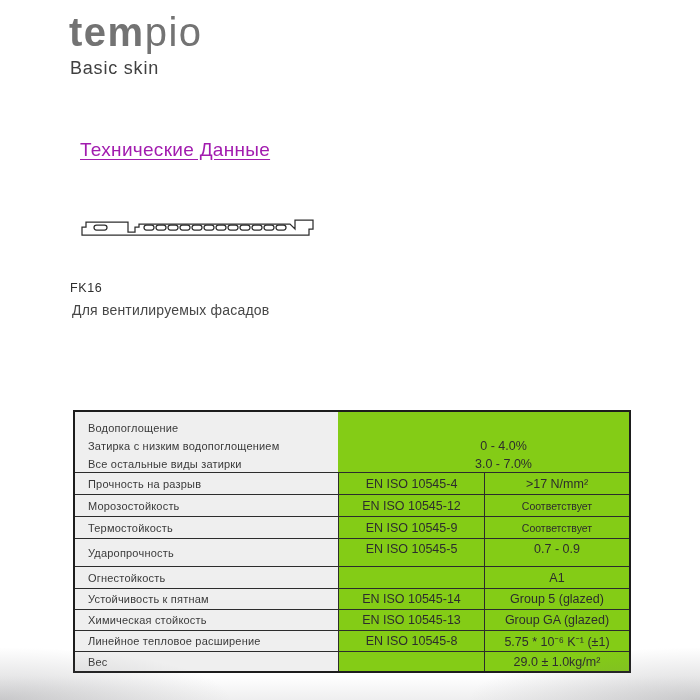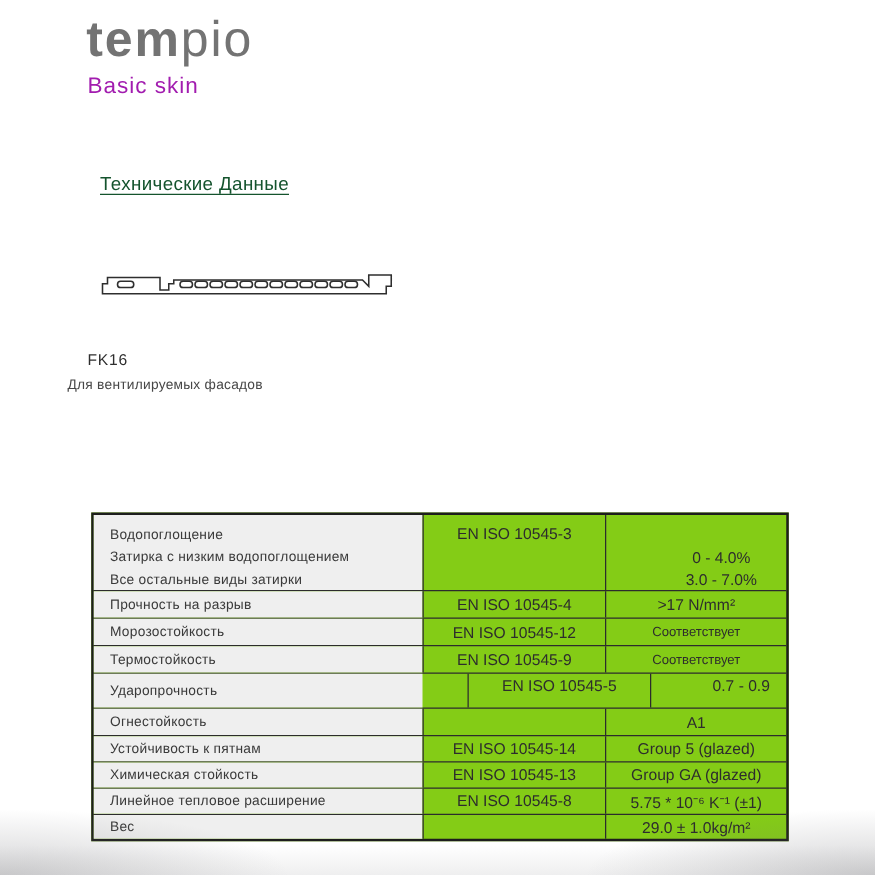--- a/index.html
+++ b/index.html
@@ -4,43 +4,43 @@
 <style>
   html,body{margin:0;padding:0;background:#ffffff;}
   #page{
     position:relative;width:700px;height:700px;background:#ffffff;overflow:hidden;
     font-family:"Liberation Sans", sans-serif;color:#222;
   }
   
   .logo{position:absolute;left:69px;top:10px;font-size:40px;letter-spacing:1.5px;color:#737373;line-height:1.1;}
   .logo .b{font-weight:700;}
   .logo .l{font-weight:400;}
-  .subtitle{position:absolute;left:70px;top:58px;font-size:18px;letter-spacing:0.8px;color:#a21caf;}
+  .subtitle{position:absolute;left:70px;top:58px;font-size:18px;letter-spacing:0.8px;color:#404040;}
   
-  .heading{position:absolute;left:80px;top:139px;font-size:15px;color:#14532d;
+  .heading{position:absolute;left:80px;top:139px;font-size:19px;color:#a21caf;
     text-decoration:underline;text-underline-offset:3px;letter-spacing:0.3px;}
   
   .drawing{position:absolute;left:76px;top:213px;width:240px;height:30px;}
   
   .code{position:absolute;left:70px;top:281px;font-size:12.5px;letter-spacing:0.6px;color:#2e2e2e;}
-  .desc{position:absolute;left:54px;top:302px;font-size:11px;letter-spacing:0.2px;color:#474747;}
+  .desc{position:absolute;left:72px;top:302px;font-size:14px;letter-spacing:0.2px;color:#474747;}
   
   .spec{position:absolute;left:73px;top:410px;width:554px;border:2px solid #1d1d1d;background:#84cc16;}
   .row{display:flex;border-top:1px solid #2c2c2c;}
   .row:first-child{border-top:none;}
   .c1{width:263px;background:#efefef;display:flex;align-items:center;
       padding-left:13px;box-sizing:border-box;font-size:11px;color:#3a3a3a;letter-spacing:0.2px;}
   .c2{width:147px;border-left:1px solid #2c2c2c;border-right:1px solid #2c2c2c;
       display:flex;align-items:center;justify-content:center;box-sizing:border-box;
       font-size:12.5px;color:#2d2d2d;}
   .c3{flex:1;display:flex;align-items:center;justify-content:center;box-sizing:border-box;
       font-size:12.5px;color:#2d2d2d;}
   .small{font-size:10.5px;}
   .h60{height:60px;} .h27{height:27px;} .h21{height:21px;} .h20{height:20px;} .h19{height:19px;}
-  .va-top{align-items:flex-start;padding-top:3px;margin-left:36px;}
+  .va-top{align-items:flex-start;padding-top:3px;}
   .lines{display:block;padding-top:7px;line-height:18px;}
   .vlines{display:block;padding-top:25px;line-height:18px;text-align:center;margin-left:40px;}
   .c2-top{align-items:flex-start;padding-top:8px;}
   
   .vignette{position:absolute;left:0;bottom:0;width:700px;height:80px;pointer-events:none;
     background:
       radial-gradient(60% 120% at 0% 100%, rgba(110,110,115,0.30), rgba(255,255,255,0) 55%),
       radial-gradient(60% 120% at 100% 100%, rgba(110,110,115,0.30), rgba(255,255,255,0) 55%),
       linear-gradient(to top, rgba(120,120,125,0.12), rgba(255,255,255,0) 30%);}
 </style>
@@ -83,21 +83,20 @@
   <div class="spec">
 
     <div class="row h60">
       <div class="c1">
         <span class="lines">
           <div>Водопоглощение</div>
           <div>Затирка с низким водопоглощением</div>
           <div>Все остальные виды затирки</div>
         </span>
       </div>
-      <div class="c2 c2-top">EN ISO 10545-3</div>
       <div class="c3">
         <span class="vlines">
           <div>0 - 4.0%</div>
           <div>3.0 - 7.0%</div>
         </span>
       </div>
     </div>
 
     <div class="row h21">
       <div class="c1">Прочность на разрыв</div>

